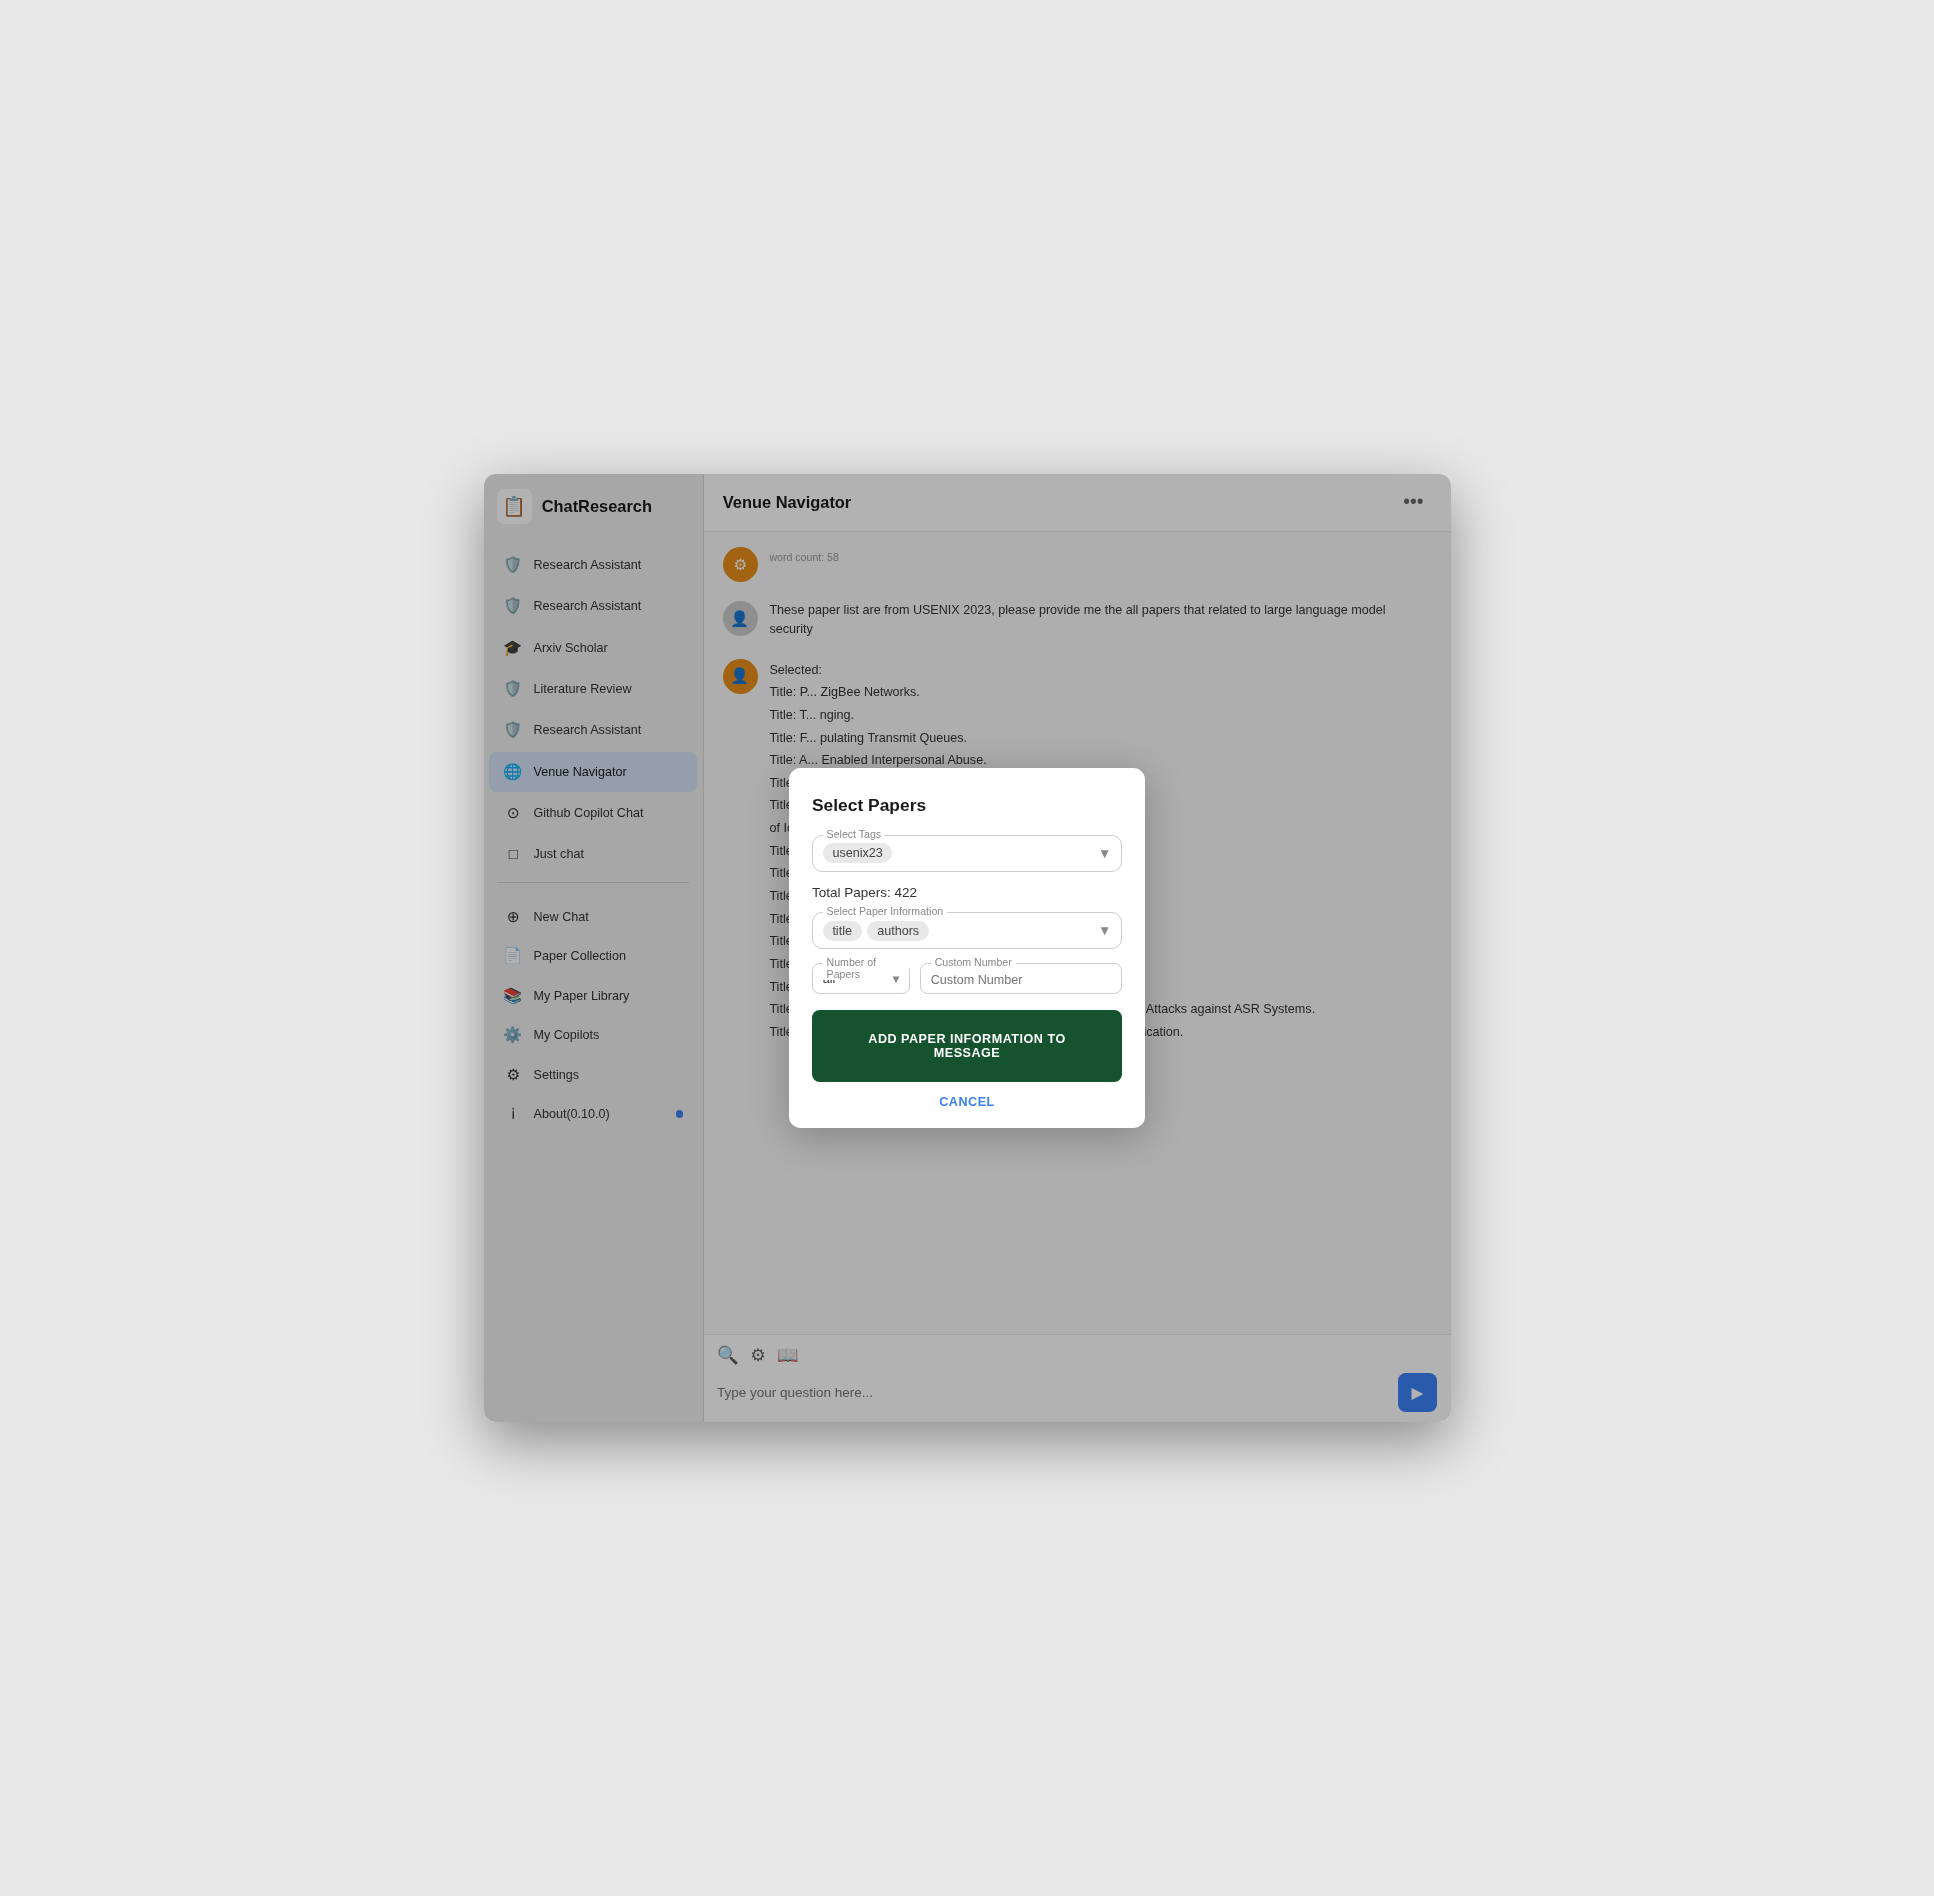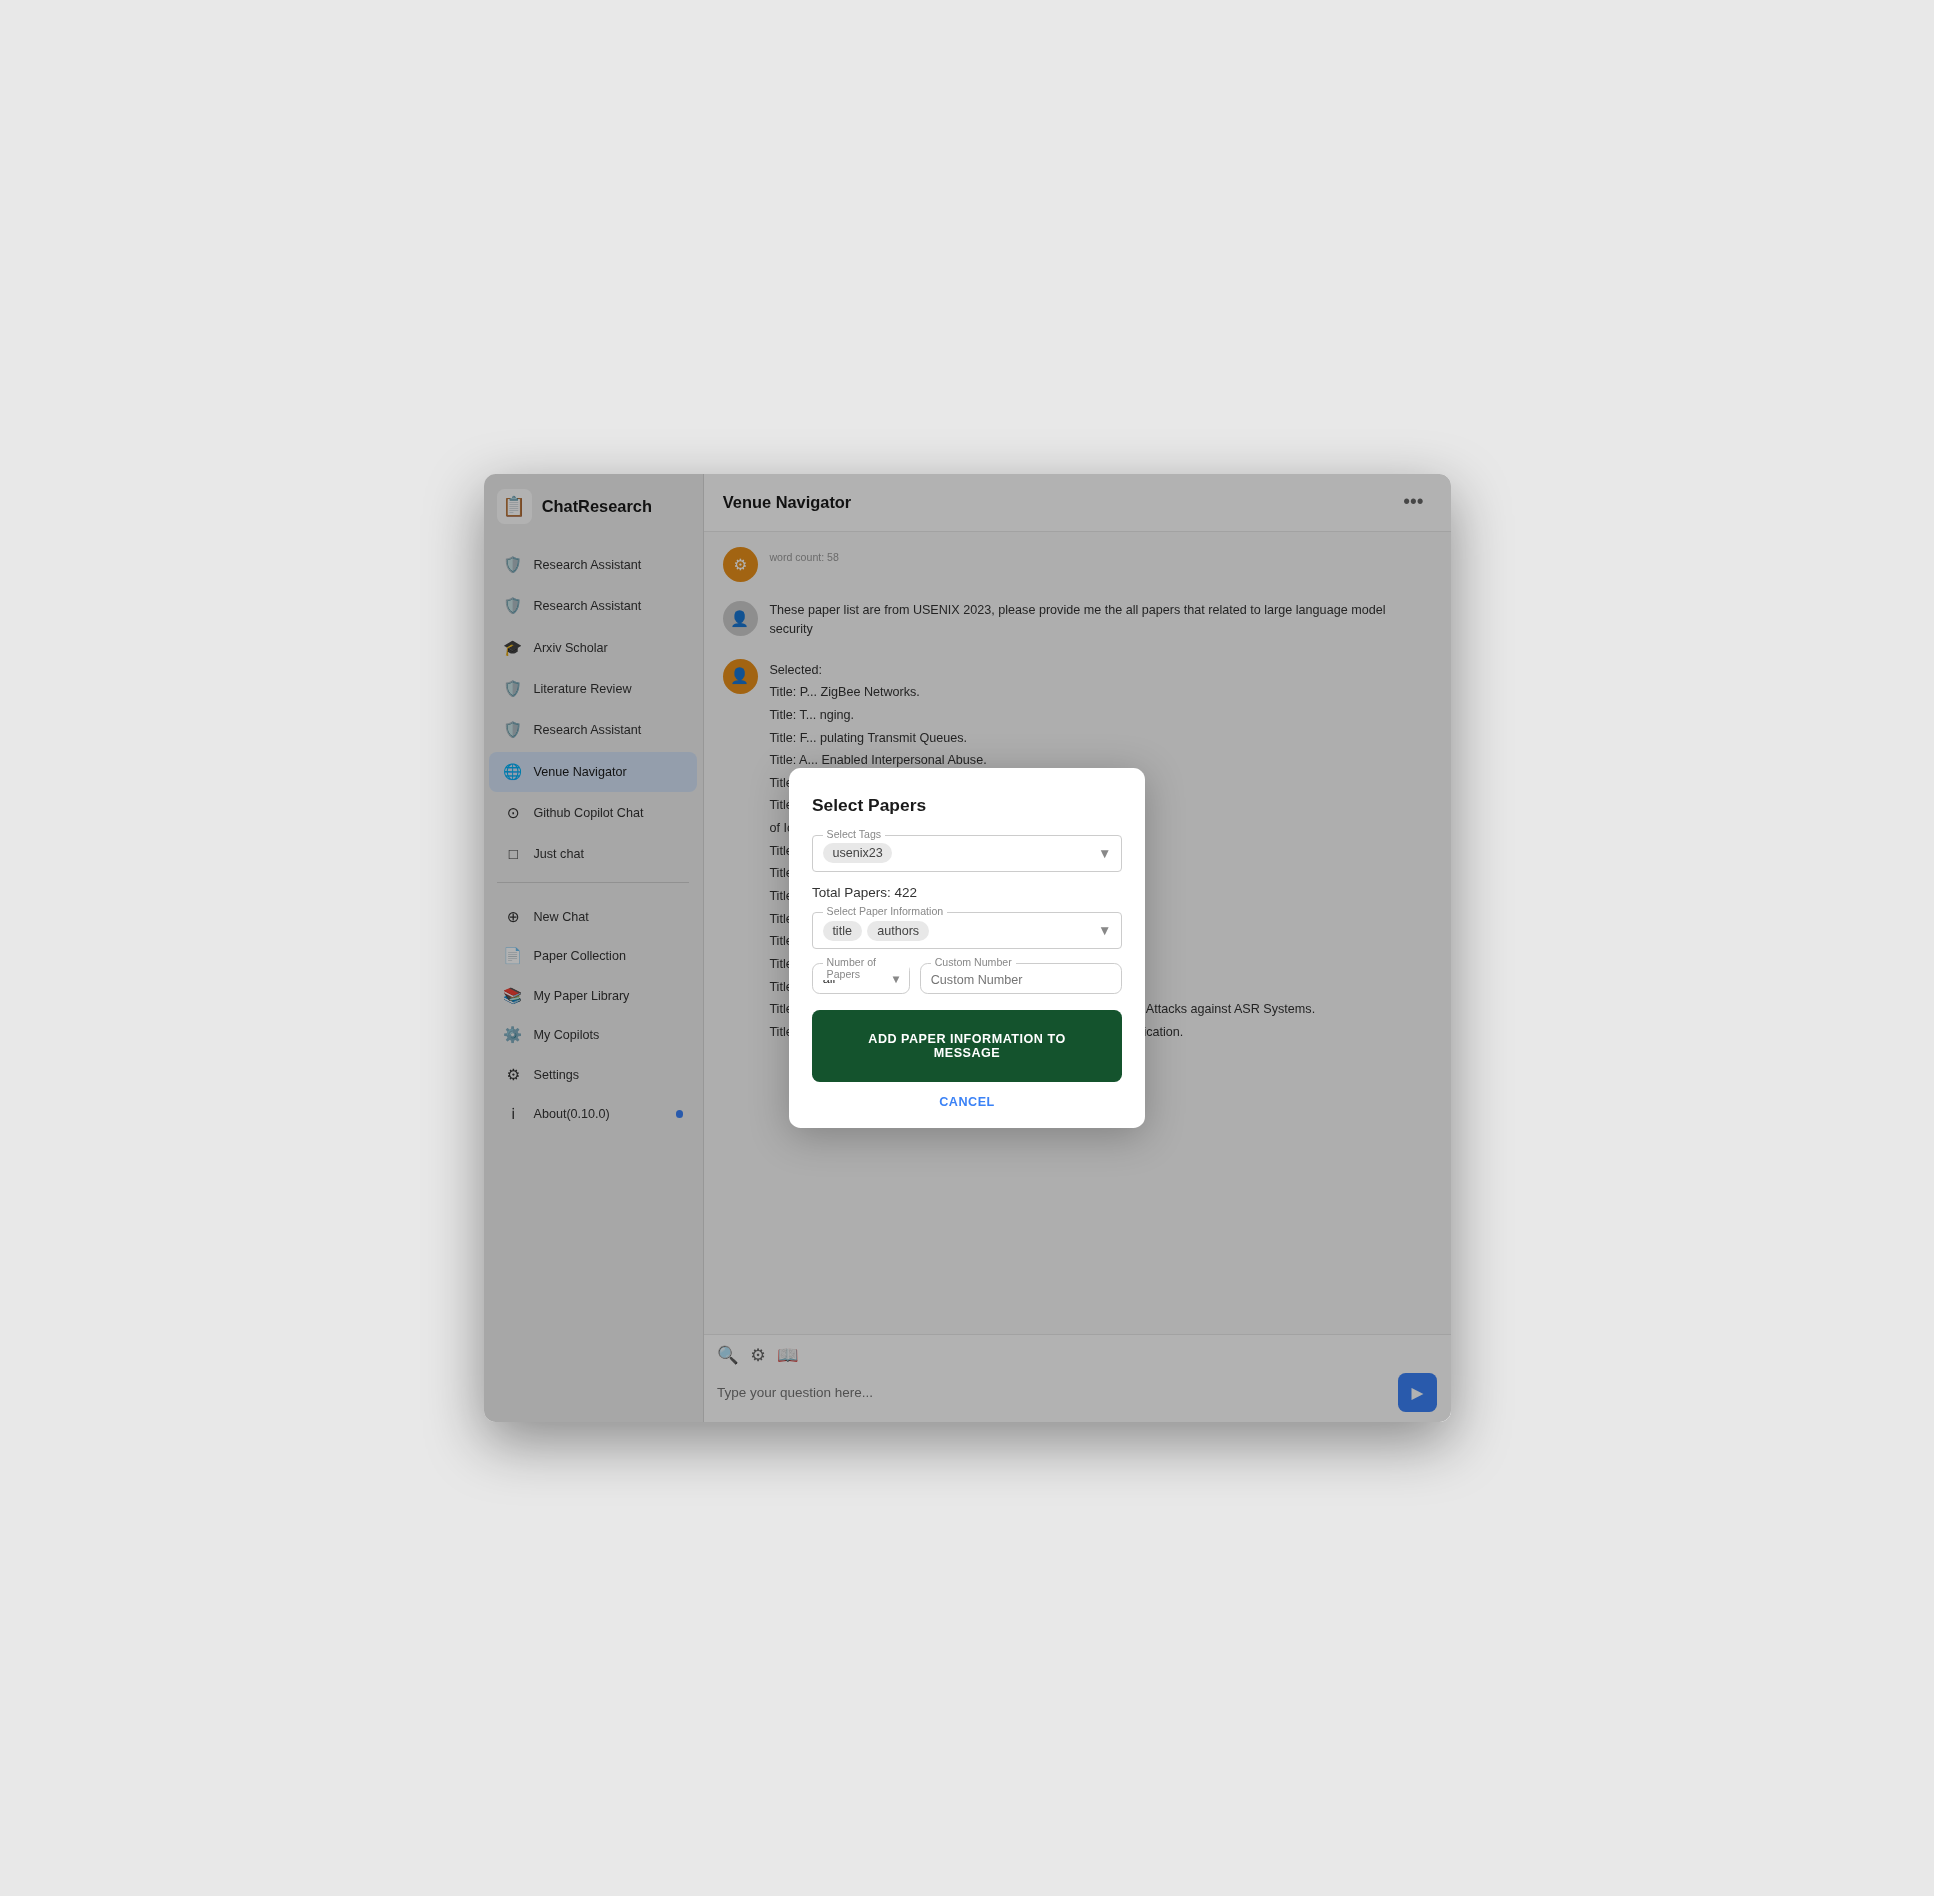--- a/index.html
+++ b/index.html
@@ -297,21 +297,21 @@
       box-shadow: 0 7.7px 39px rgba(0,0,0,0.25);
     }
     .modal-title {
       font-size: 17.4px;
       font-weight: 600;
       color: #1a1a1a;
       margin-bottom: 19.3px;
     }
     .field-group {
       border: 1px solid #ccc;
-      border-radius: 4px;
+      border-radius: 10px;
       padding: 7.7px 9.7px;
       margin-bottom: 13.5px;
       position: relative;
     }
     .field-label {
       font-size: 10.6px;
       color: #888;
       position: absolute;
       top: -7.7px;
       left: 9.7px;

